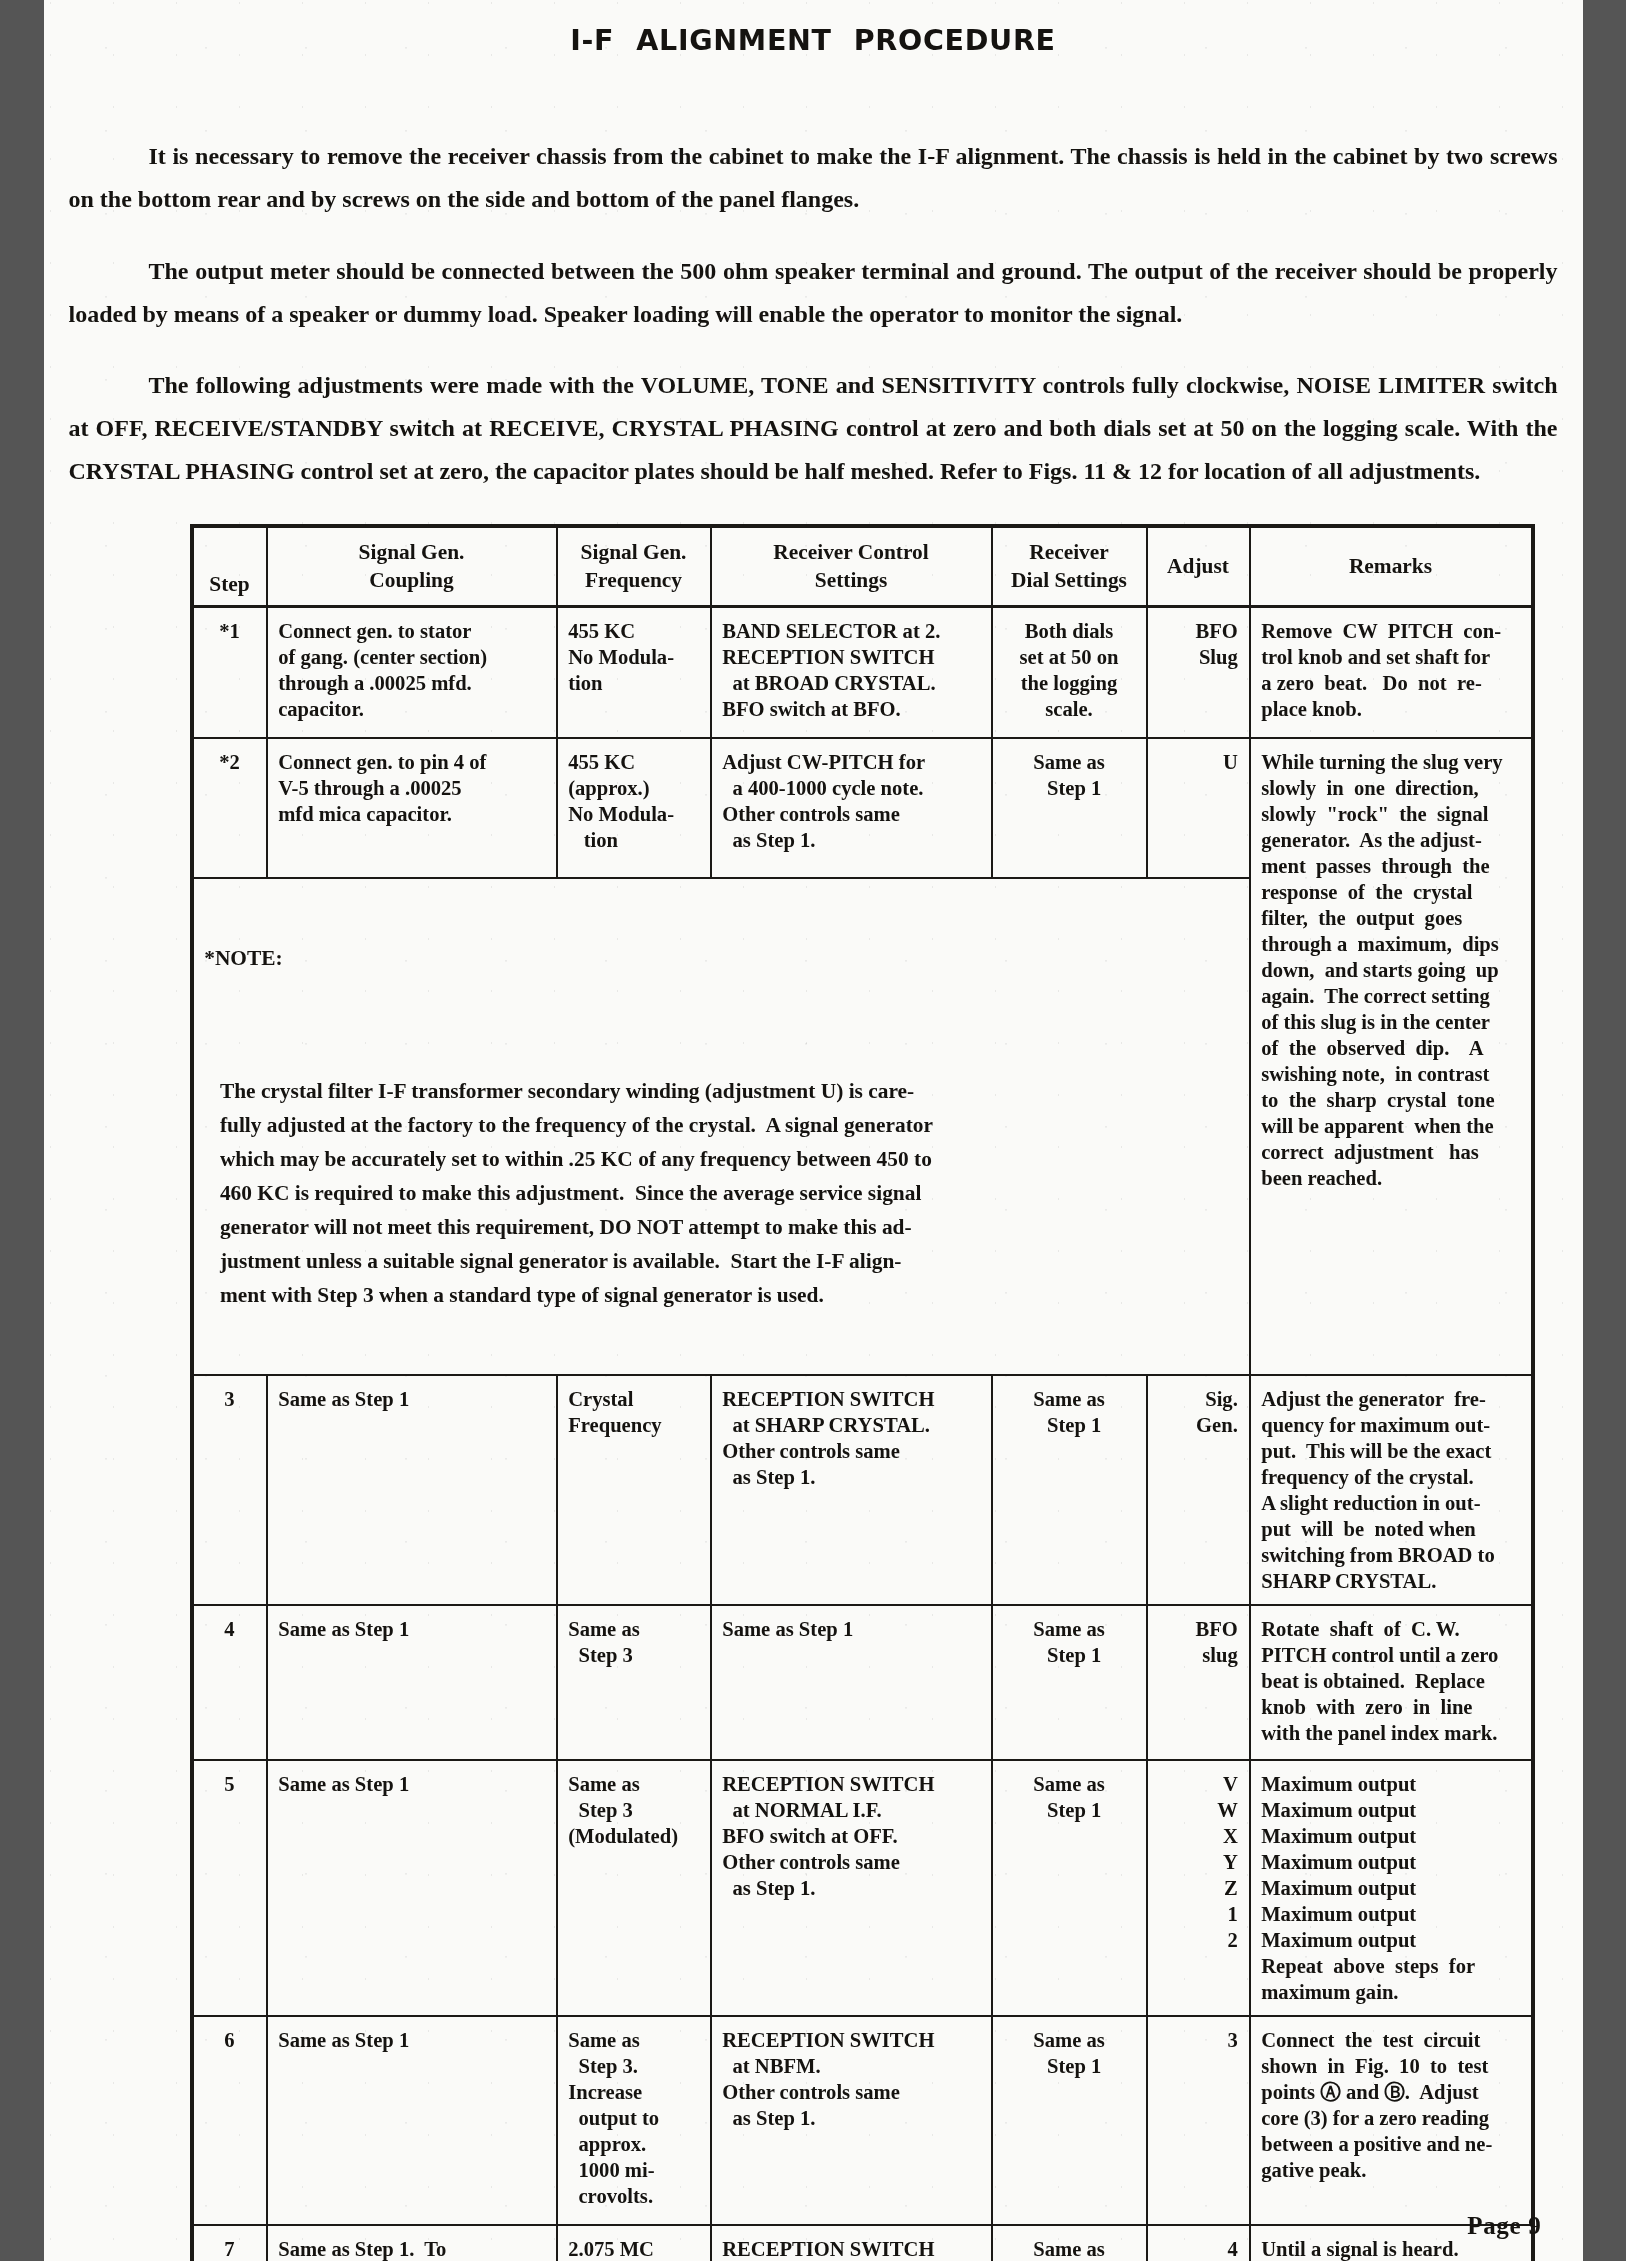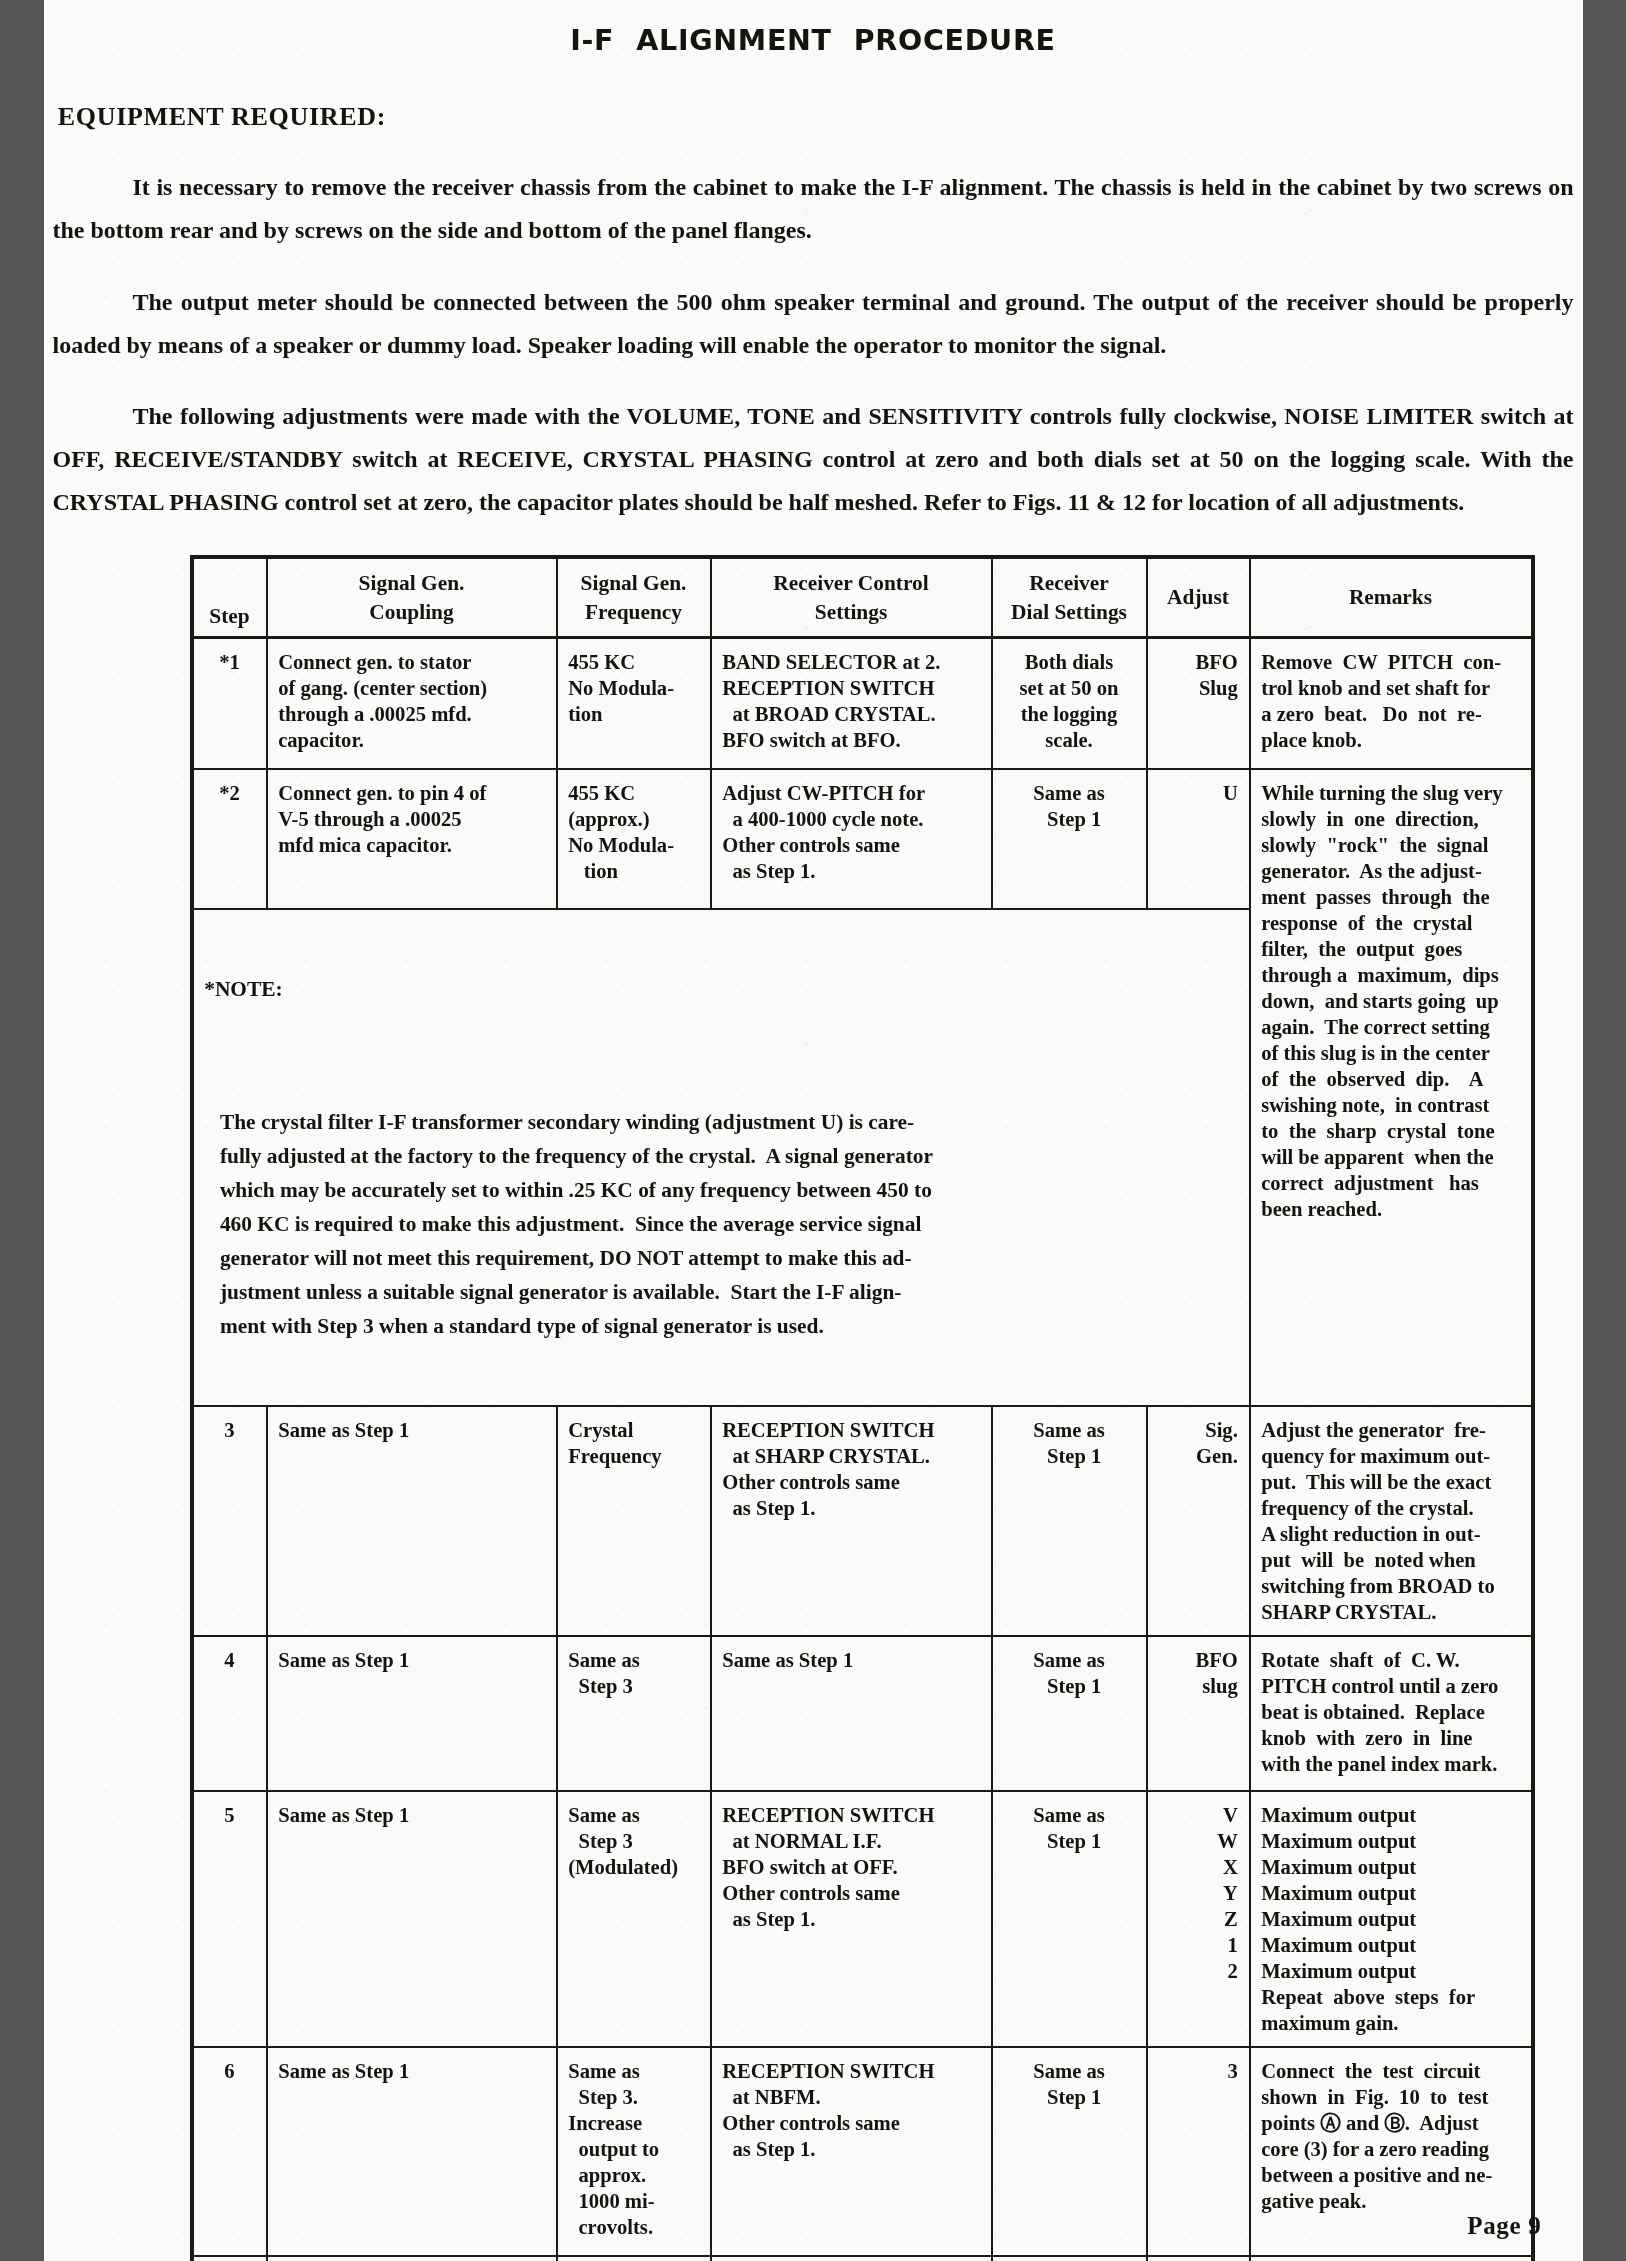--- a/index.html
+++ b/index.html
@@ -36,21 +36,21 @@
     letter-spacing:0.7px;
     padding-top:1.4px;
     flex:0 0 auto;
   }
   .equipment ol{
     list-style:none;margin:0;padding:0;
     font-size:26px;
     line-height:41px;
   }
   .para{
-    margin:0 9px;
+    margin:0 25px;
     font-size:24px;
     line-height:43px;
     text-align:justify;
     text-indent:80px;
   }
   .para.p1{margin-top:34px;}
   .para.p2{margin-top:28.5px;}
   .para.p3{margin-top:28.5px;}
   table.align-table{
     margin:31px 0 0 146px;
@@ -109,21 +109,20 @@
   }
 </style>
 </head>
 <body>
 
 <div class="page">
 
   <div class="title">I-F  ALIGNMENT  PROCEDURE</div>
 
   <div class="equipment">
-    <div class="eq-label">EQUIPMENT REQUIRED:</div>
   </div>
 
   <p class="para p1">It is necessary to remove the receiver chassis from the cabinet to make the I-F alignment.  The chassis is held in the cabinet by two screws on the bottom rear and by screws on the side and bottom of the panel flanges.</p>
   <p class="para p2">The output meter should be connected between the 500 ohm speaker terminal and ground.  The output of the receiver should be properly loaded by means of a speaker or dummy load.  Speaker loading will enable the operator to monitor the signal.</p>
   <p class="para p3">The following adjustments were made with the VOLUME, TONE and SENSITIVITY controls fully clockwise, NOISE LIMITER switch at OFF, RECEIVE/STANDBY switch at RECEIVE, CRYSTAL PHASING control at zero and both dials set at 50 on the logging scale.  With the CRYSTAL PHASING control set at zero, the capacitor plates should be half meshed.  Refer to Figs. 11 &amp; 12 for location of all adjustments.</p>
 
   <table class="align-table">
     <colgroup>
       <col style="width:75px">
       <col style="width:290px">

